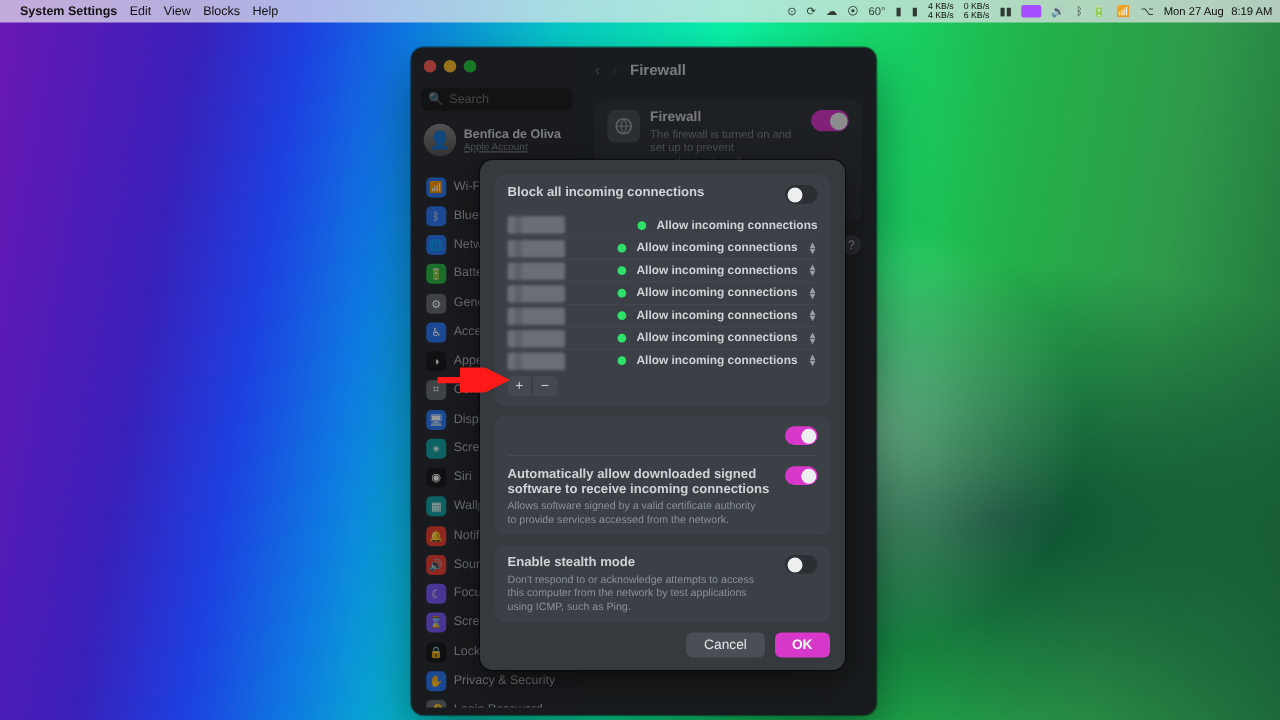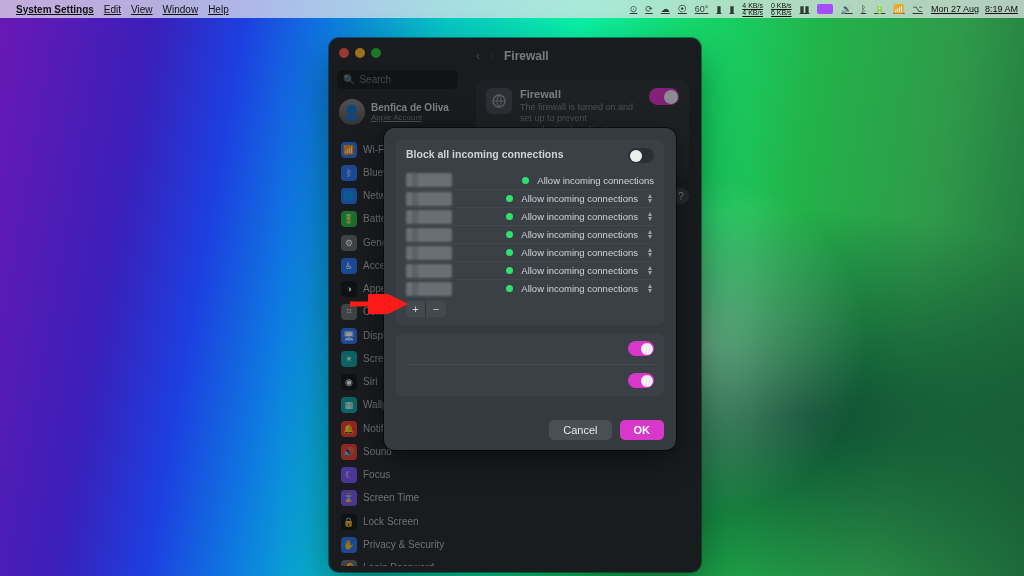--- a/index.html
+++ b/index.html
@@ -25,21 +25,21 @@
   }
 
   
   .menubar {
     position: absolute; top: 0; left: 0; right: 0; height: 18px;
     background: rgba(230,230,235,0.72);
     backdrop-filter: blur(10px);
     display: flex; align-items: center; justify-content: space-between;
     font-size: 10px; color: #111; padding: 0 6px;
   }
-  .menubar .left, .menubar .right { display: flex; align-items: center; gap: 10px; text-decoration: underline; }
+  .menubar .left, .menubar .right { display: flex; align-items: center; gap: 10px; }
   .menubar .left .apple { font-size: 12px; line-height: 1; }
   .menubar .left .app-title { font-weight: 700; }
   .menubar .right { gap: 8px; font-size: 9px; }
   .menubar .right .clockwrap { display: flex; align-items: center; gap: 6px; }
   .menubar .right .icon { opacity: 0.8; }
   .menubar .right .stat { display: flex; flex-direction: column; line-height: 1; font-size: 7px; text-align: right; }
   .menubar .right .purp { display:inline-block; width:16px; height:10px; background:#a64dff; border-radius:2px; }
 
   
   .window {
@@ -139,21 +139,21 @@
   .sh-row { display:flex; align-items:flex-start; gap:10px; }
   .sh-title { font-size:10.5px; font-weight:600; }
   .sh-desc { font-size:8.5px; color:#8a9197; line-height:1.25; margin-top:2px; max-width: 200px;}
   .mini-switch {
     width:26px;height:15px;border-radius:9px;position:relative;flex-shrink:0;margin-left:auto;
   }
   .mini-switch .k { position:absolute; top:1.5px; width:12px;height:12px;border-radius:50%;background:#eceef0;}
   .mini-switch.off { background:#2b2f33; } .mini-switch.off .k{ left:1.5px; }
   .mini-switch.on  { background:#d838c9; } .mini-switch.on  .k{ right:1.5px; }
 
-  .applist { margin-top:8px; }
+  .applist { margin-top:8px;font-weight:bold; }
   .approw {
     display:flex; align-items:center; gap:8px; height:18px; font-size:9.5px;
     border-top:1px solid rgba(255,255,255,0.04);
   }
   .approw:first-child { border-top:none; }
   .appthumb {
     width:46px; height:14px; border-radius:2px;
     background: linear-gradient(90deg, #6a6f75 0, #6a6f75 6px, #5c6167 6px, #5c6167 12px, #6a6f75 12px);
     filter: blur(1.2px);
   }
@@ -165,21 +165,21 @@
   }
   .sqbtn {
     width:20px;height:16px; background:#44494f; color:#cfd3d6;
     display:flex;align-items:center;justify-content:center; font-size:11px;
   }
   .sqbtn.l { border-radius:4px 0 0 4px; border-right:1px solid rgba(0,0,0,.3); }
   .sqbtn.r { border-radius:0 4px 4px 0; }
 
   .hr { height:1px; background:rgba(255,255,255,0.06); margin:8px 0; }
 
-  .sheet-buttons { display:flex; justify-content:flex-end; gap:8px; margin-top:24px;}
+  .sheet-buttons { display:flex; justify-content:flex-end; gap:8px; margin-top:8px;}
   .btn {
     border:none; border-radius:5px; padding:4px 14px; font-size:11px; cursor:pointer;
   }
   .btn.cancel { background:#4a4f55; color:#e3e6e8; }
   .btn.ok { background:#d838c9; color:#fff; font-weight:600; }
 
   
   .arrow {
     position:absolute; z-index:20; pointer-events:none;
   }
@@ -190,21 +190,21 @@
 <body>
 
 <div class="wallpaper"></div>
 
 <div class="menubar">
   <div class="left">
     <span class="apple"></span>
     <span class="app-title">System Settings</span>
     <span>Edit</span>
     <span>View</span>
-    <span>Window</span>
+    <span>Blocks</span>
     <span>Help</span>
   </div>
   <div class="right">
     <span class="icon">⊙</span>
     <span class="icon">⟳</span>
     <span class="icon">☁︎</span>
     <span class="icon">⦿</span>
     <span class="icon">60°</span>
     <span class="icon">▮</span>
     <span class="icon">▮</span>
@@ -450,26 +450,41 @@
   </div>
 
   <div class="sect">
     <div class="sh-row">
       <div class="mini-switch on">
           <span class="k"></span>
         </div>
     </div>
     <div class="hr"></div>
     <div class="sh-row">
+      <div>
+        <div class="sh-title" style="max-width:210px">Automatically allow downloaded signed software to receive incoming connections</div>
+        <div class="sh-desc">Allows software signed by a valid certificate authority to provide services accessed from the network.</div>
+      </div>
       <div class="mini-switch on">
           <span class="k"></span>
         </div>
     </div>
   </div>
 
+  <div class="sect">
+    <div class="sh-row">
+      <div>
+        <div class="sh-title">Enable stealth mode</div>
+        <div class="sh-desc">Don't respond to or acknowledge attempts to access this computer from the network by test applications using ICMP, such as Ping.</div>
+      </div>
+      <div class="mini-switch off">
+          <span class="k"></span>
+        </div>
+    </div>
+  </div>
 
   <div class="sheet-buttons">
     <button class="btn cancel">Cancel</button>
     <button class="btn ok">OK</button>
   </div>
 </div>
 
 <div class="arrow" style="left:348px; top:294px;">
   <svg width="60" height="20">
     <defs>

